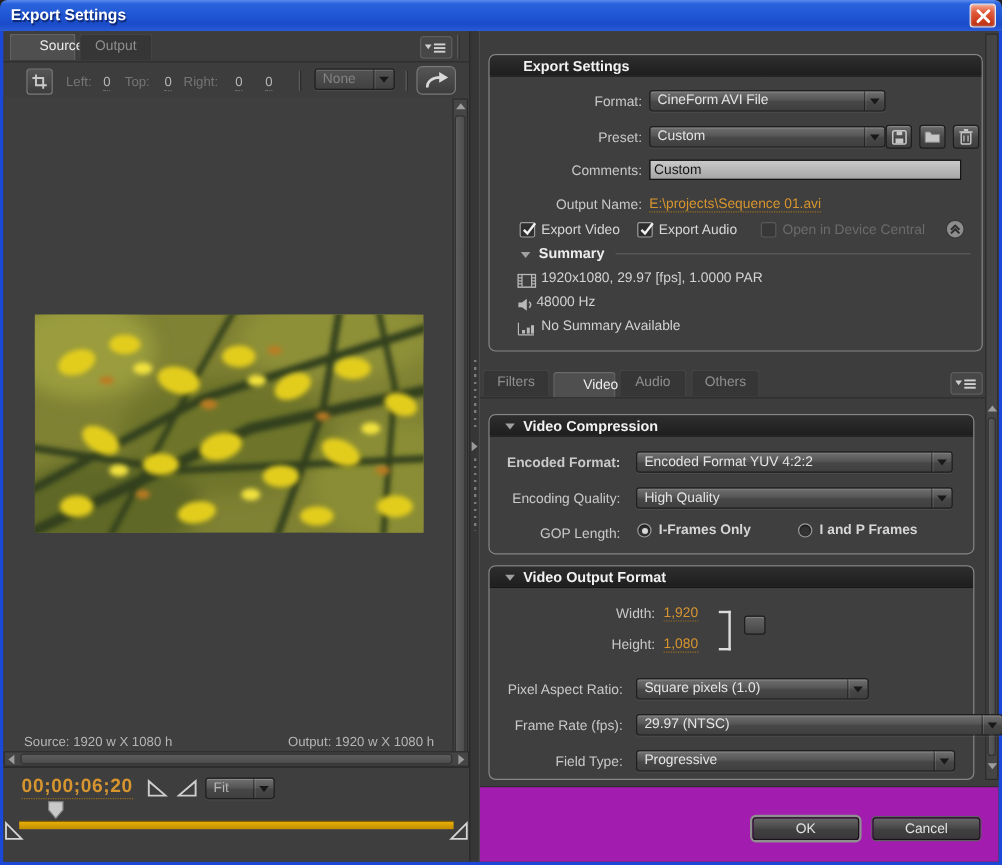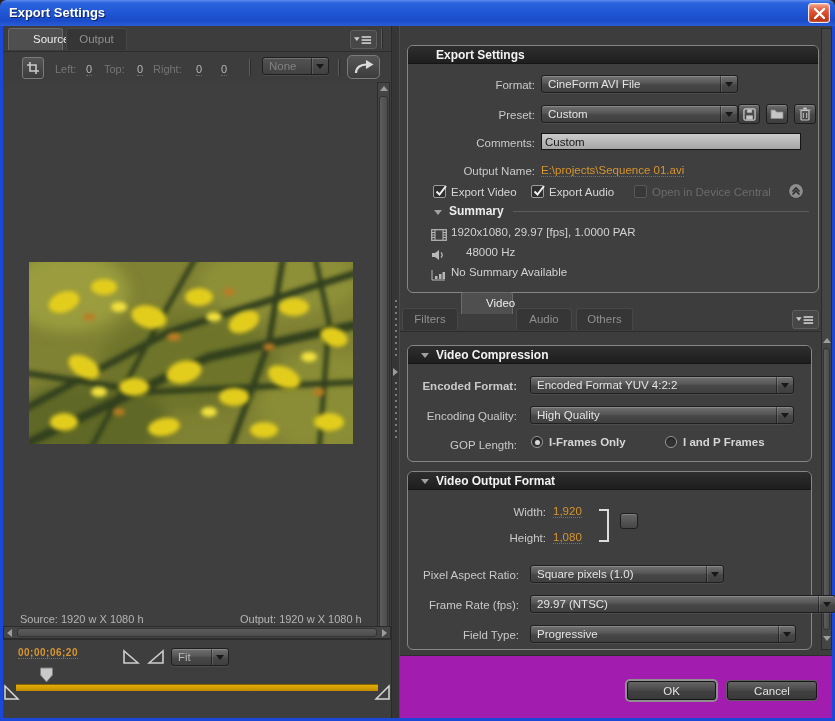--- a/index.html
+++ b/index.html
@@ -217,21 +217,21 @@
     <span class="txt11" style="left:17px; top:587px;">Source: 1920 w X 1080 h</span>
     <span class="txt11" style="left:237px; top:587px;">Output: 1920 w X 1080 h</span>
 
     <div class="sb" style="left:0; top:600px; width:388px; height:13px;">
       <div class="sb-arr arr-left" style="left:0; top:0;"></div>
       <div class="sb-thumb h" style="left:13px; top:1px; width:360px; height:9px;"></div>
       <div class="sb-arr arr-right" style="right:0; top:0;"></div>
     </div>
 
     <div class="abs" style="left:0; top:613px; width:388px; height:79px; background:#3e3e3e; border-top:1px solid #2c2c2c;">
-      <span class="abs hot" style="left:15px; top:7px; font-size:10px; font-weight:bold; letter-spacing:.5px;">00;00;06;20</span>
+      <span class="abs hot" style="left:15px; top:7px; font-size:16px; font-weight:bold; letter-spacing:.5px;">00;00;06;20</span>
       <div class="abs" style="left:119px; top:9px; width:20px; height:16px; cursor:pointer;">
         <svg width="18" height="16" viewBox="0 0 18 16">
           <polygon points="2,14 16,14 2,2" fill="#3e3e3e" stroke="#cecece" stroke-width="1.6"></polygon>
         </svg>
       </div>
       <div class="abs" style="left:144px; top:9px; width:20px; height:16px; cursor:pointer;">
         <svg width="18" height="16" viewBox="0 0 18 16">
           <polygon points="2,14 16,14 16,2" fill="#3e3e3e" stroke="#cecece" stroke-width="1.6"></polygon>
         </svg>
       </div>
@@ -356,38 +356,38 @@
         </svg>
       </div>
       <span class="abs" style="left:43px; top:180px; font-size:11.5px; color:#d2d2d2;">1920x1080, 29.97 [fps], 1.0000 PAR</span>
 
       <div class="abs" style="left:23px; top:201px;">
         <svg width="15" height="12" viewBox="0 0 15 12">
           <polygon points="1,4 4,4 8,1 8,11 4,8 1,8" fill="#b8b8b8"></polygon>
           <path d="M10 3.5 q2.5 2.5 0 5" fill="none" stroke="#b8b8b8" stroke-width="1.2"></path>
         </svg>
       </div>
-      <span class="abs" style="left:58px; top:200px; font-size:11.5px; color:#d2d2d2;">48000 Hz</span>
+      <span class="abs" style="left:39px; top:200px; font-size:11.5px; color:#d2d2d2;">48000 Hz</span>
 
       <div class="abs" style="left:23px; top:221px;">
         <svg width="15" height="12" viewBox="0 0 15 12">
           <line x1="1" y1="1" x2="1" y2="11" stroke="#b8b8b8"></line>
           <line x1="1" y1="11" x2="14" y2="11" stroke="#b8b8b8"></line>
           <rect x="4" y="7" width="2.5" height="3" fill="#b8b8b8"></rect>
           <rect x="8" y="5" width="2.5" height="5" fill="#b8b8b8"></rect>
           <rect x="11.5" y="3" width="2.5" height="7" fill="#b8b8b8"></rect>
         </svg>
       </div>
       <span class="abs" style="left:43px; top:220px; font-size:11.5px; color:#d2d2d2;">No Summary Available</span>
     </div>
 
     <div class="tab off" style="left:2px; top:282px; width:56px;">
       <span>Filters</span>
     </div>
-    <div class="tab on" style="left:61px; top:266px; width:52px;">
+    <div class="tab on" style="left:61px; top:284px; width:52px;">
       <span>Video</span>
     </div>
     <div class="tab off" style="left:116px; top:282px; width:56px;">
       <span>Audio</span>
     </div>
     <div class="tab off" style="left:176px; top:282px; width:57px;">
       <span>Others</span>
     </div>
     <div class="tool-btn" style="left:392px; top:284px; width:27px; height:19px; background:#474747; border-color:#5e5e5e;">
       <svg width="19" height="10" viewBox="0 0 20 10">

